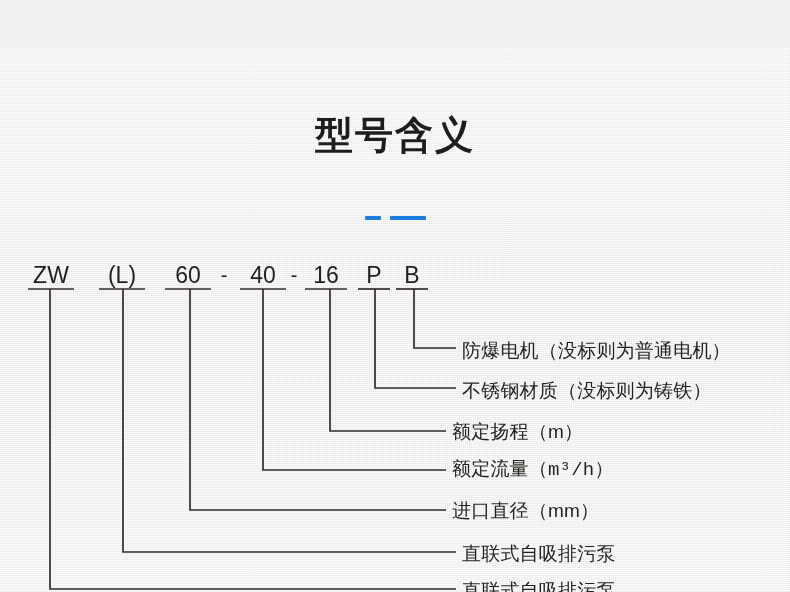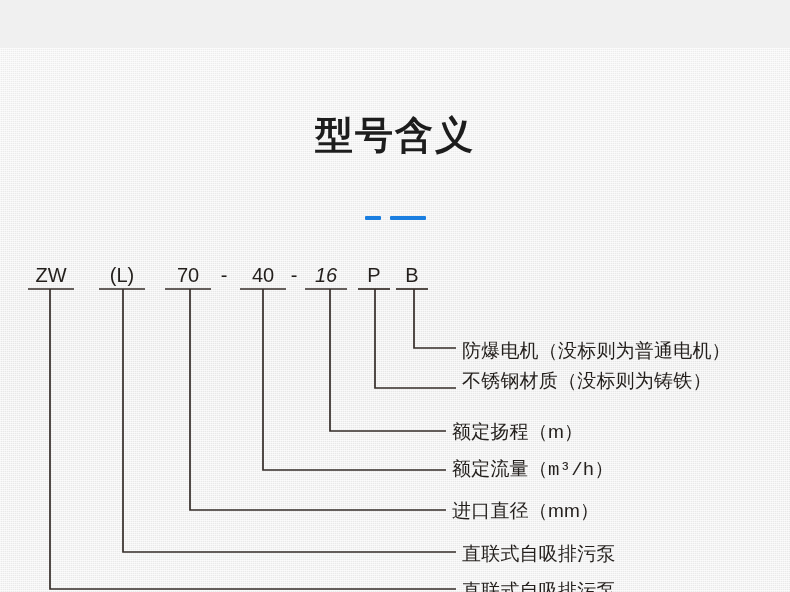--- a/index.html
+++ b/index.html
@@ -82,21 +82,21 @@
     position: absolute;
     left: 0;
     top: 212px;
     width: 790px;
     height: 32px;
   }
   .code-token {
     position: absolute;
     top: 0;
     text-align: center;
-    font-size: 20px;
+    font-size: 23px;
     font-weight: normal;
     color: #231f1c;
     line-height: 30px;
     white-space: nowrap;
   }
   .code-dash {
     position: absolute;
     top: 0;
     text-align: center;
     font-size: 20px;
@@ -137,25 +137,25 @@
   <div class="title">型号含义</div>
 
   <div class="divider">
     <span class="seg-short" style="background: rgb(26, 126, 224);"></span>
     <span class="seg-long" style="background: rgb(26, 126, 224);"></span>
   </div>
 
   <div class="code-row" id="code-row">
       <div class="code-token" style="left: 28px; width: 46px;">ZW</div>
       <div class="code-token" style="left: 99px; width: 46px;">(L)</div>
-      <div class="code-token" style="left: 165px; width: 46px;">70</div>
+      <div class="code-token" style="left: 165px; width: 46px;">60</div>
       <div class="code-dash" style="left: 206px; width: 36px;">-</div>
       <div class="code-token" style="left: 240px; width: 46px;">40</div>
       <div class="code-dash" style="left: 281px; width: 26px;">-</div>
-      <div class="code-token" style="left: 305px; width: 42px; font-style: italic;">16</div>
+      <div class="code-token" style="left: 305px; width: 42px;">16</div>
       <div class="code-token" style="left: 358px; width: 32px;">P</div>
       <div class="code-token" style="left: 396px; width: 32px;">B</div>
     </div>
 
   <svg class="lines" id="lines" width="790" height="592" viewBox="0 0 790 592">
       <line x1="28" y1="241" x2="74" y2="241"></line>
       <line x1="99" y1="241" x2="145" y2="241"></line>
       <line x1="165" y1="241" x2="211" y2="241"></line>
       <line x1="240" y1="241" x2="286" y2="241"></line>
       <line x1="305" y1="241" x2="347" y2="241"></line>
@@ -165,21 +165,21 @@
       <polyline points="375,241 375,340 456,340"></polyline>
       <polyline points="330,241 330,383 446,383"></polyline>
       <polyline points="263,241 263,422 446,422"></polyline>
       <polyline points="190,241 190,462 446,462"></polyline>
       <polyline points="123,241 123,504 456,504"></polyline>
       <polyline points="50,241 50,541 456,541"></polyline>
     </svg>
 
   <div id="callouts-layer">
       <div class="callout" style="left: 462px; top: 293px;">防爆电机（没标则为普通电机）</div>
-      <div class="callout" style="left: 462px; top: 323px;">不锈钢材质（没标则为铸铁）</div>
+      <div class="callout" style="left: 462px; top: 333px;">不锈钢材质（没标则为铸铁）</div>
       <div class="callout" style="left: 452px; top: 374px;">额定扬程（m）</div>
       <div class="callout" style="left: 452px; top: 413px; font-family: Liberation Mono, monospace;">额定流量（m³/h）</div>
       <div class="callout" style="left: 452px; top: 453px; text-align: center;">进口直径（mm）</div>
       <div class="callout" style="left: 462px; top: 496px;">直联式自吸排污泵</div>
       <div class="callout" style="left: 462px; top: 533px;">直联式自吸排污泵</div>
     </div>
 
 </div>
 
 </body></html>

